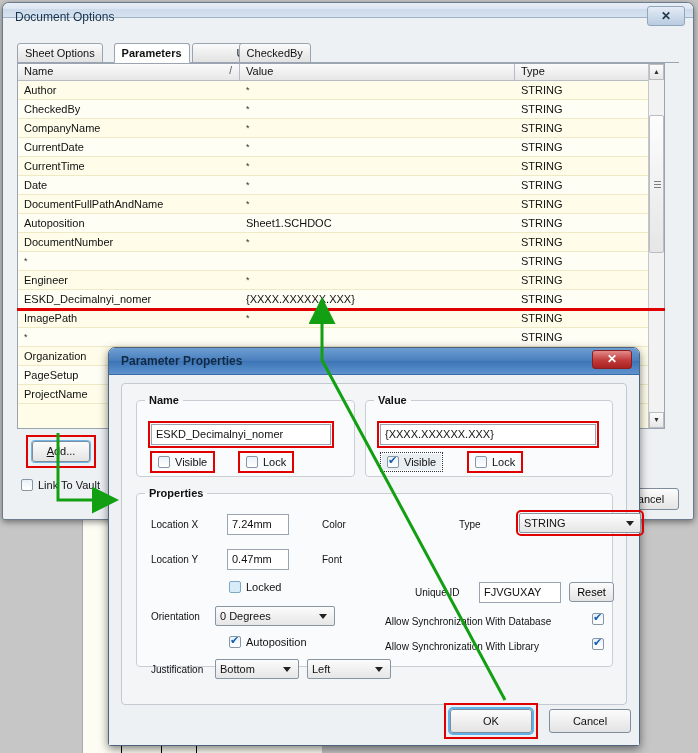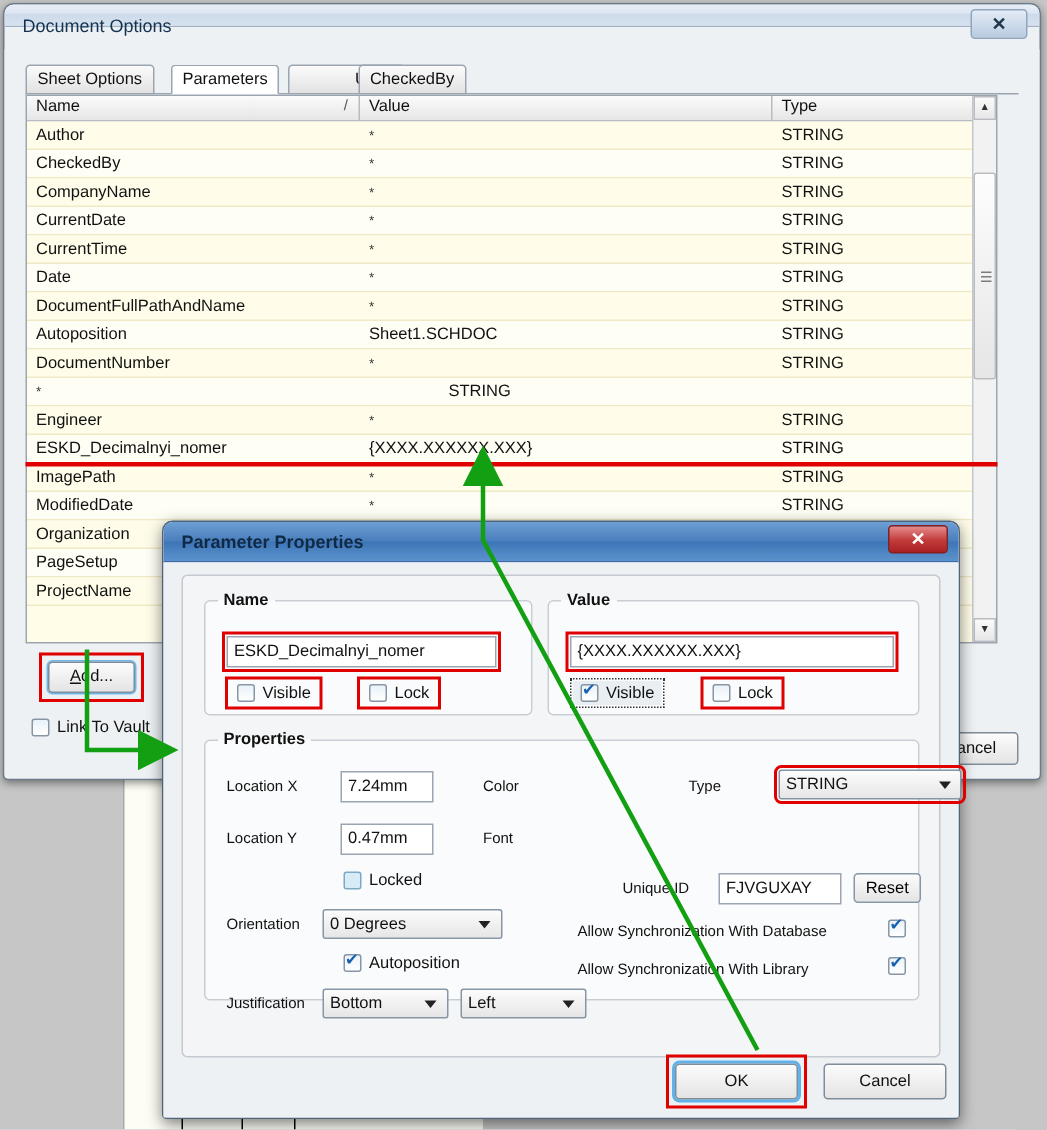--- a/index.html
+++ b/index.html
@@ -84,21 +84,21 @@
     border:1px solid #9aa5b1;
     border-radius:3px 3px 0 0;
     font-size:11px; color:#111;
     cursor:pointer;
     white-space:nowrap;
   }
   .tab.active {
     background:#fff;
     border-bottom:1px solid #fff;
     z-index:3;
-    font-weight:normal;
+    font-weight:bold;
   }
 
   
   #grid-frame {
     position:absolute; left:14px; top:30px; width:648px; height:366px;
     background:#fffde7;
     border:1px solid #9aa5b1;
     overflow:hidden;
   }
   #grid-head {
@@ -106,21 +106,21 @@
     background: linear-gradient(to bottom,#fbfbfb,#e6e6e6);
     border-bottom:1px solid #b6bcc4;
     font-size:11px; color:#111;
   }
   .gh { position:relative; padding:1px 0 0 6px; border-right:1px solid #b6bcc4; }
   .gh.c-name  { width:222px; }
   .gh.c-value { width:275px; }
   .gh.c-type  { width:149px; border-right:none; }
   .sort-mark { position:absolute; right:7px; top:1px; color:#555; font-size:10px; }
 
-  .grow { display:flex; height:19px; border-bottom:1px solid #efe9c6; }
+  .grow { display:flex; height:19px; border-bottom:1px solid #efe9c6;justify-content:space-between; }
   .grow:nth-child(odd){ background:#fffdea; }
   .grow:nth-child(even){ background:#fffef4; }
   .gc { padding:3px 0 0 6px; overflow:hidden; white-space:nowrap; font-size:11px; color:#111; }
   .gc.c-name  { width:222px; }
   .gc.c-value { width:275px; }
   .gc.c-type  { width:149px; }
   .gc.star { font-size:9px; color:#333; padding-top:4px; }
 
   
   #red-row-line {
@@ -428,21 +428,20 @@
             <div class="gc c-name">ESKD_Decimalnyi_nomer</div>
             <div class="gc c-value">{XXXX.XXXXXX.XXX}</div>
             <div class="gc c-type">STRING</div>
           </div>
           <div class="grow">
             <div class="gc c-name">ImagePath</div>
             <div class="gc c-value star">*</div>
             <div class="gc c-type">STRING</div>
           </div>
           <div class="grow">
-            <div class="gc c-name">ModifiedDate</div>
             <div class="gc c-value star">*</div>
             <div class="gc c-type">STRING</div>
           </div>
           <div class="grow">
             <div class="gc c-name">Organization</div>
             <div class="gc c-value star">*</div>
             <div class="gc c-type">STRING</div>
           </div>
           <div class="grow">
             <div class="gc c-name">PageSetup</div>

